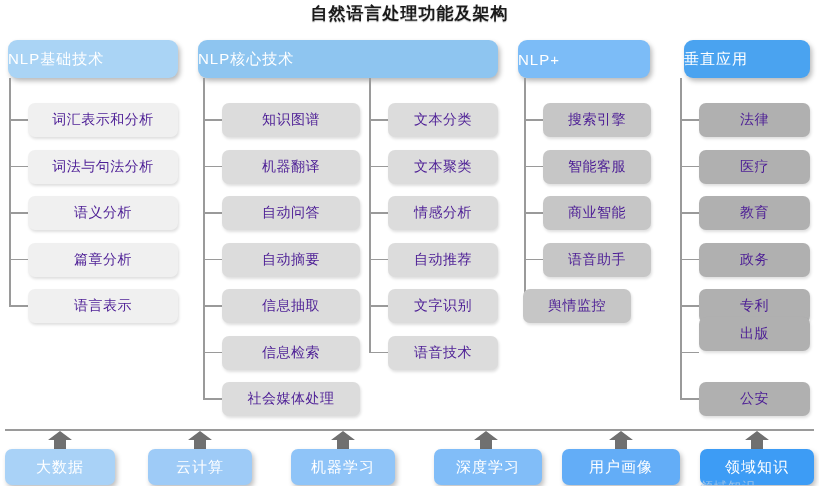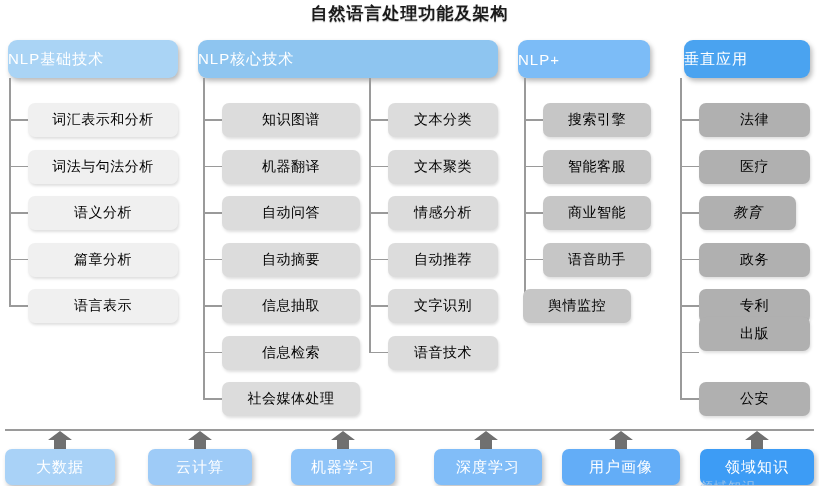--- a/index.html
+++ b/index.html
@@ -33,21 +33,21 @@
     letter-spacing:1px;
   }
 
   
   .leaf{
     position:absolute;
     height:34px;
     border-radius:7px;
     display:flex;align-items:center;justify-content:center;
     font-size:14px;
-    color:#000000;
+    color:#4c1d95;
     letter-spacing:.5px;
     box-shadow:1px 2px 3px rgba(0,0,0,0.13);
   }
 
   
   .trunk{position:absolute;width:1.6px;background:#9a9a9a;}
   .branch{position:absolute;height:1.6px;background:#9a9a9a;}
 
   
   .divider{
@@ -200,21 +200,21 @@
       <div class="trunk" style="left: 680px; top: 78px; height: 321px; background: rgb(154, 154, 154);"></div>
       <div class="branch" style="left: 680px; top: 119.2px; width: 19px; background: rgb(154, 154, 154);"></div>
       <div class="leaf" style="left: 699px; top: 103px; width: 111px; background: rgb(176, 176, 176);">
         <span>法律</span>
       </div>
       <div class="branch" style="left: 680px; top: 165.7px; width: 19px; background: rgb(154, 154, 154);"></div>
       <div class="leaf" style="left: 699px; top: 149.5px; width: 111px; background: rgb(176, 176, 176);">
         <span>医疗</span>
       </div>
       <div class="branch" style="left: 680px; top: 212.2px; width: 19px; background: rgb(154, 154, 154);"></div>
-      <div class="leaf" style="left: 699px; top: 196px; width: 97px; background: rgb(176, 176, 176); font-style: italic;">
+      <div class="leaf" style="left: 699px; top: 196px; width: 111px; background: rgb(176, 176, 176);">
         <span>教育</span>
       </div>
       <div class="branch" style="left: 680px; top: 258.7px; width: 19px; background: rgb(154, 154, 154);"></div>
       <div class="leaf" style="left: 699px; top: 242.5px; width: 111px; background: rgb(176, 176, 176);">
         <span>政务</span>
       </div>
       <div class="branch" style="left: 680px; top: 305.2px; width: 19px; background: rgb(154, 154, 154);"></div>
       <div class="leaf" style="left: 699px; top: 289px; width: 111px; background: rgb(176, 176, 176);">
         <span>专利</span>
       </div>

